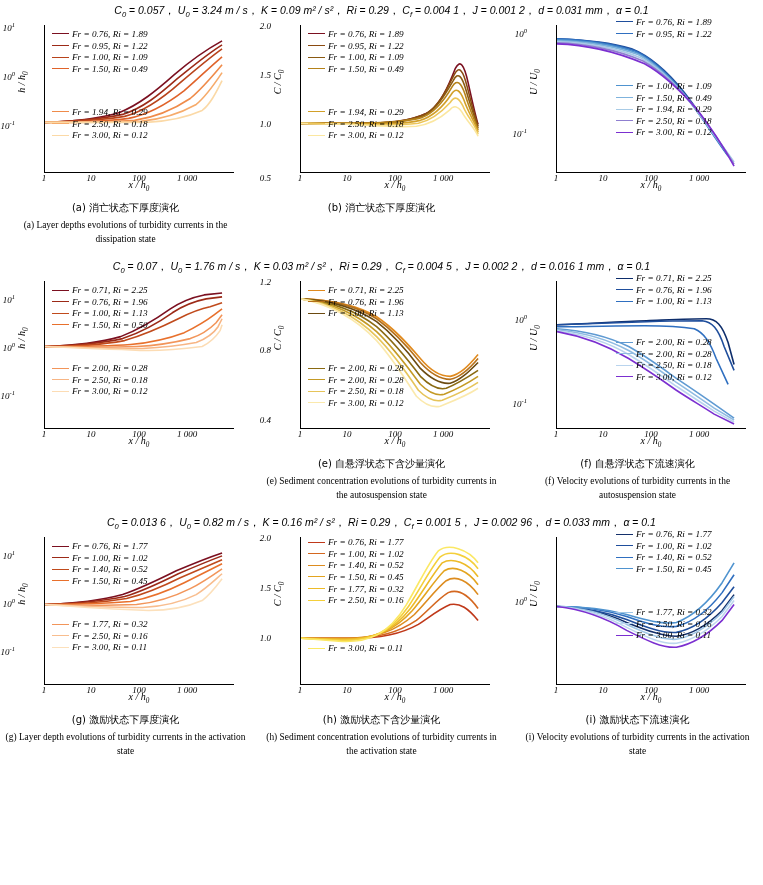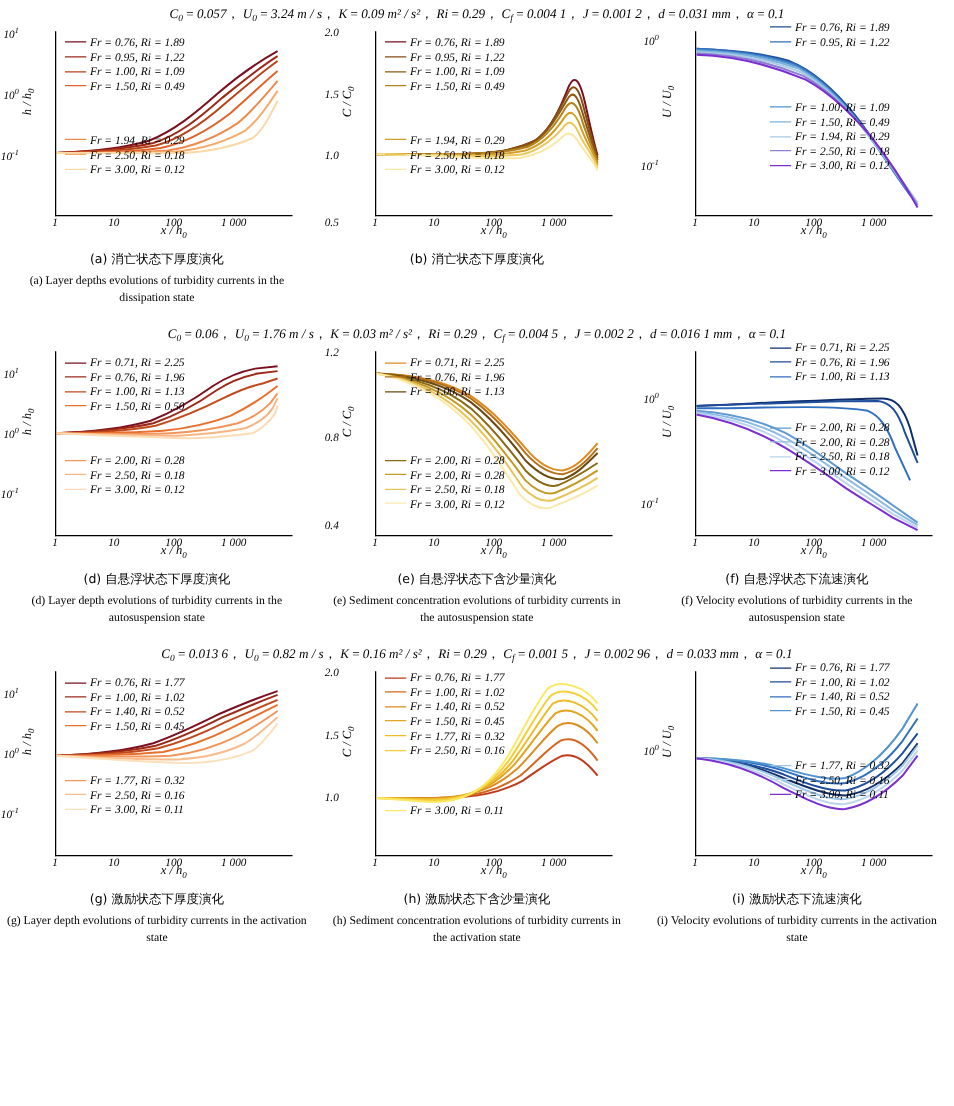--- a/index.html
+++ b/index.html
@@ -1,20 +1,20 @@
 <!DOCTYPE html>
 <html><head>
 <meta charset="utf-8">
 <style>
   html,body{margin:0;padding:0;background:#ffffff;}
   body{width:763px;height:885px;font-family:"Liberation Serif",serif;color:#000;}
   .page{position:relative;width:763px;height:885px;}
 
   .row{position:relative;width:763px;}
-  .rowhead{text-align:center;font-size:10.5px;font-style:italic;font-family:Liberation Serif, serif;letter-spacing:0px;}
+  .rowhead{text-align:center;font-size:10.5px;font-style:italic;font-family:Liberation Sans, sans-serif;letter-spacing:0px;}
   .rowhead .rm{font-style:normal;}
 
   .panels{display:flex;justify-content:space-between;padding:0 4px;box-sizing:border-box;}
   .panel{position:relative;width:243px;}
 
   .plot{position:relative;width:243px;height:178px;}
   .axes{position:absolute;left:40px;top:6px;width:190px;height:148px;border-left:1.1px solid #000;border-bottom:1.1px solid #000;box-sizing:border-box;overflow:hidden;background:#fff;}
   .curves{position:absolute;left:0;top:0;width:100%;height:100%;}
 
   .ylab{position:absolute;left:-1px;top:56px;width:40px;text-align:center;font-size:10px;font-style:italic;transform:rotate(-90deg);transform-origin:center center;}
@@ -182,21 +182,21 @@
           <div class="tick xtick" style="left:113px;">100</div>
           <div class="tick xtick" style="left:161px;">1 000</div>
           <div class="xlab"><span class="it">x</span> / <span class="it">h</span><sub>0</sub></div>
         </div>
       </div>
     </div>
   </div>
 
   <div class="row" style="padding-top:14px;">
     <div class="rowhead">
-      <span class="it">C</span><sub>0</sub><span class="rm"> = </span><span>0.06</span><span class="rm">，</span>
+      <span class="it">C</span><sub>0</sub><span class="rm"> = </span><span>0.07</span><span class="rm">，</span>
       <span class="it">U</span><sub>0</sub><span class="rm"> = </span><span>1.76 m / s</span><span class="rm">，</span>
       <span class="it">K</span><span class="rm"> = </span><span>0.03 m² / s²</span><span class="rm">，</span>
       <span class="it">Ri</span><span class="rm"> = </span><span>0.29</span><span class="rm">，</span>
       <span class="it">C</span><sub>f</sub><span class="rm"> = </span><span>0.004 5</span><span class="rm">，</span>
       <span class="it">J</span><span class="rm"> = </span><span>0.002 2</span><span class="rm">，</span>
       <span class="it">d</span><span class="rm"> = </span><span>0.016 1 mm</span><span class="rm">，</span>
       <span class="it">α</span><span class="rm"> = </span><span>0.1</span>
     </div>
 
     <div class="panels">
@@ -232,24 +232,20 @@
             <span class="it"><span class="ln" style="border-color:#f2955a"></span><span>Fr = 2.00, Ri = 0.28</span></span>
             <span class="it"><span class="ln" style="border-color:#f7b584"></span><span>Fr = 2.50, Ri = 0.18</span></span>
             <span class="it"><span class="ln" style="border-color:#fcdcb4"></span><span>Fr = 3.00, Ri = 0.12</span></span>
           </div>
 
           <div class="tick xtick" style="left:18px;">1</div>
           <div class="tick xtick" style="left:65px;">10</div>
           <div class="tick xtick" style="left:113px;">100</div>
           <div class="tick xtick" style="left:161px;">1 000</div>
           <div class="xlab"><span class="it">x</span> / <span class="it">h</span><sub>0</sub></div>
-        </div>
-        <div class="cap">
-          <span class="cn"><span>(d)</span>&nbsp;<span>自悬浮状态下厚度演化</span></span>
-          <span class="en"><span>(d)</span>&nbsp;<span>Layer depth evolutions of turbidity currents in the autosuspension state</span></span>
         </div>
       </div>
 
       <div class="panel">
         <div class="plot">
           <div class="ylab"><span class="it">C</span> / <span class="it">C</span><sub>0</sub></div>
           <div class="tick ytick" style="top:2px;">1.2</div>
           <div class="tick ytick" style="top:70px;">0.8</div>
           <div class="tick ytick" style="top:140px;">0.4</div>
 

